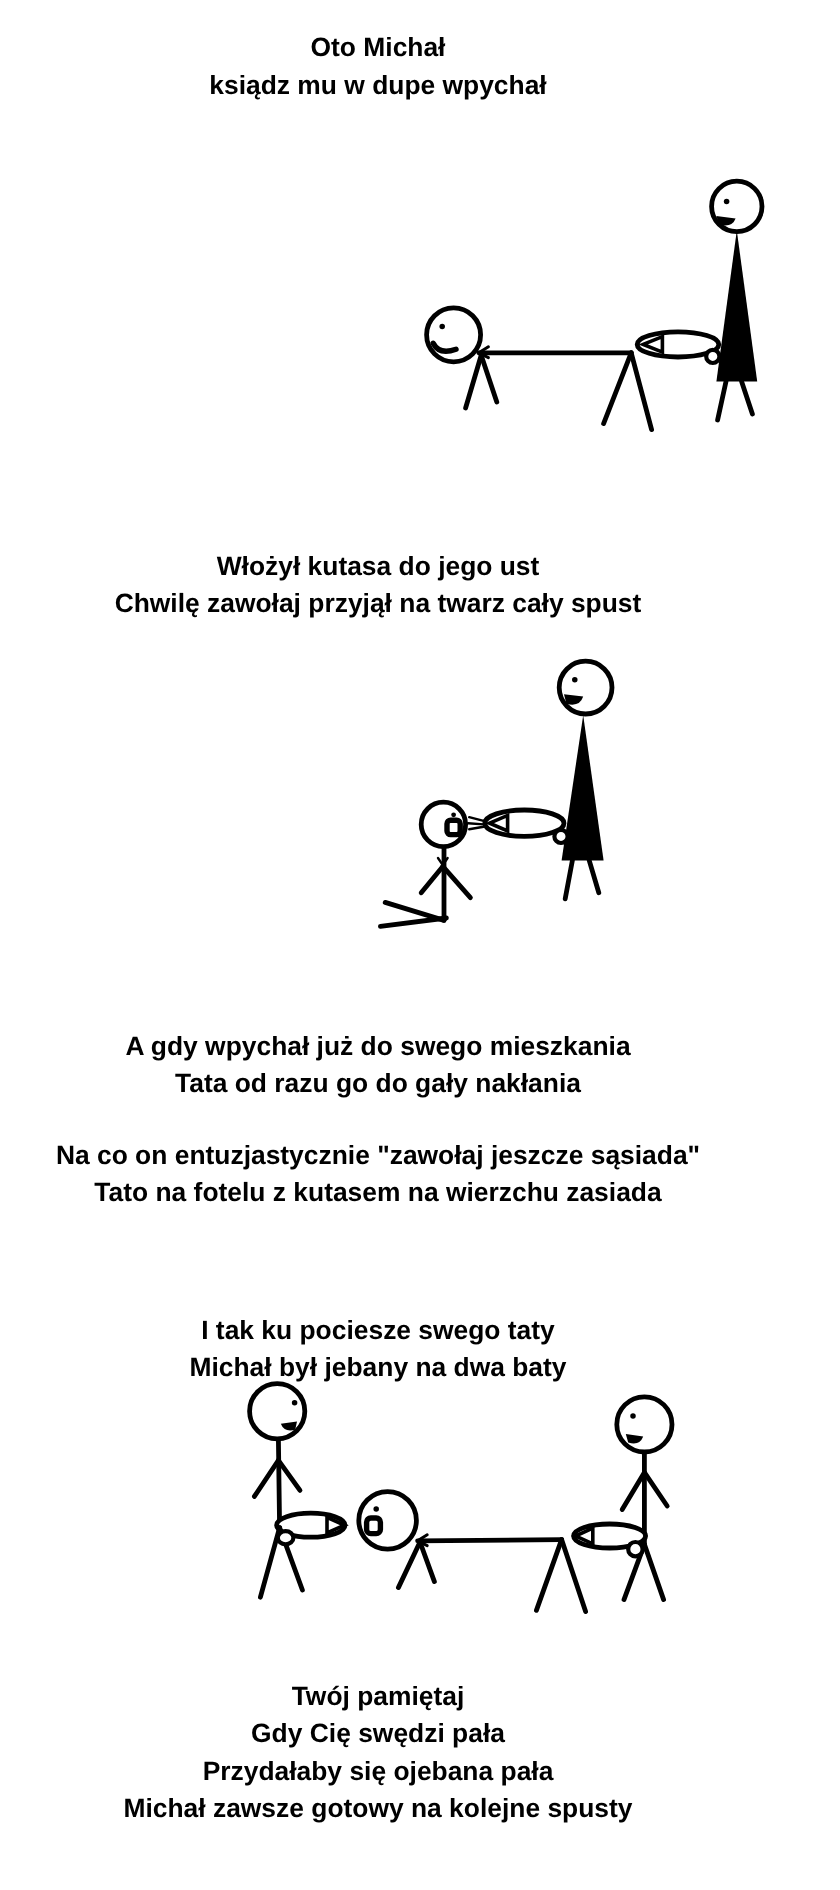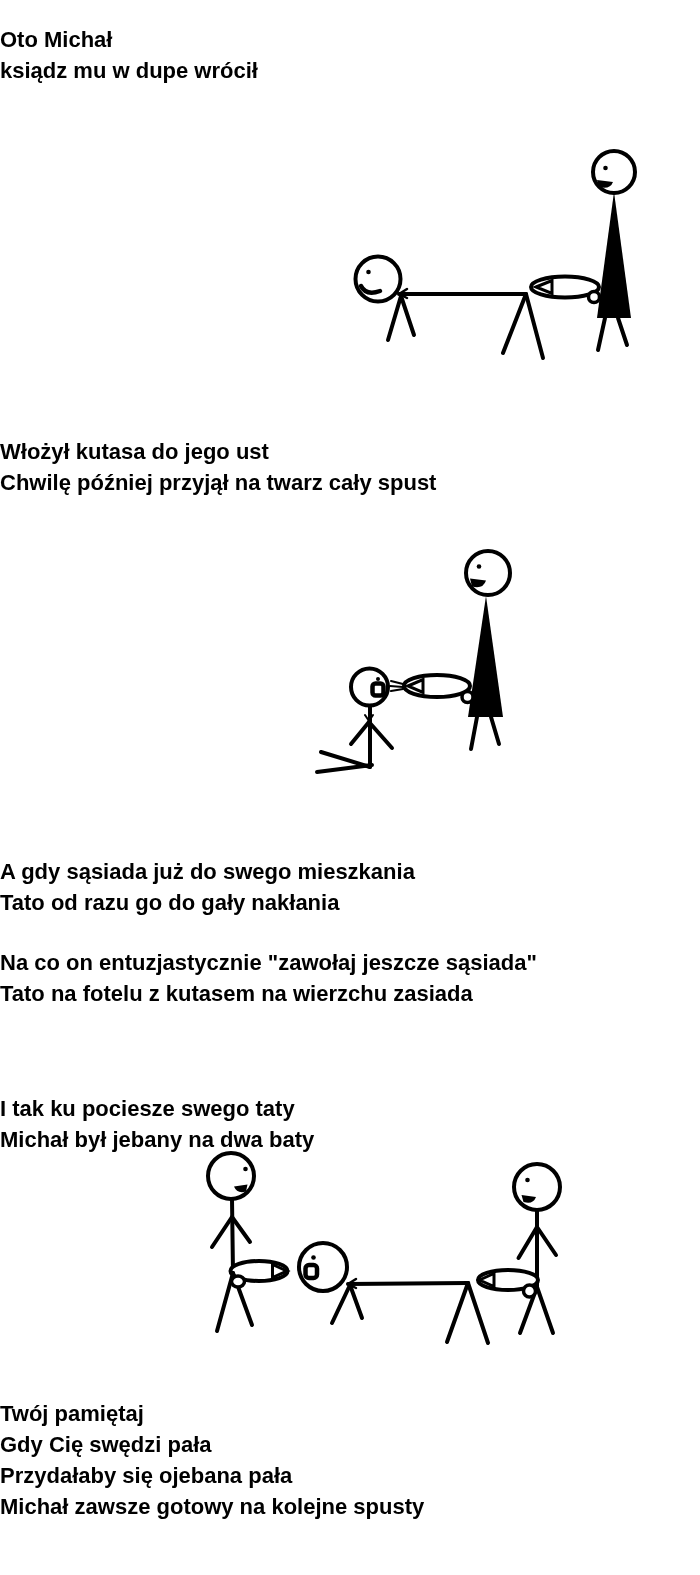--- a/index.html
+++ b/index.html
@@ -9,37 +9,37 @@
     height: 1575px;
     background: #ffffff;
     font-family: "Liberation Sans", sans-serif;
     color: #000000;
     overflow: hidden;
   }
   .verse {
     position: absolute;
     left: 0;
     width: 630px;
-    text-align: left;
+    text-align: center;
     font-weight: bold;
     font-size: 22px;
     line-height: 31px;
     white-space: nowrap;
   }
   .panel { position: absolute; }
   .panel svg { display: block; }
 </style>
 </head>
 <body>
 
 <div class="canvas">
 
   <div class="verse" style="top:24px">
     <div>Oto Michał</div>
-    <div>ksiądz mu w dupe wrócił</div>
+    <div>ksiądz mu w dupe wpychał</div>
   </div>
 
   <div class="panel" style="left:330px; top:130px">
     <svg width="340" height="240" viewBox="330 130 340 240" xmlns="http://www.w3.org/2000/svg" fill="none" stroke="#000" stroke-width="4" stroke-linecap="round">
 
       <g>
         <polygon points="614,192 631,318 597,318" fill="#000" stroke="none"></polygon>
         <line x1="605" y1="318" x2="598" y2="350"></line>
         <line x1="618" y1="318" x2="627" y2="345"></line>
       </g>
@@ -63,23 +63,23 @@
         <line x1="401" y1="296" x2="414" y2="335"></line>
         <line x1="526" y1="294" x2="503" y2="353"></line>
         <line x1="526" y1="294" x2="543" y2="358"></line>
         <circle cx="378" cy="279" r="22.5" fill="#fff"></circle>
         <circle cx="368.5" cy="272" r="2.3" fill="#000" stroke="none"></circle>
         <path d="M361,286 Q366,296 380,291" stroke-width="4.5"></path>
       </g>
     </svg>
   </div>
 
-  <div class="verse" style="top:436px">
+  <div class="verse" style="top:456px">
     <div>Włożył kutasa do jego ust</div>
-    <div>Chwilę później przyjął na twarz cały spust</div>
+    <div>Chwilę zawołaj przyjął na twarz cały spust</div>
   </div>
 
   <div class="panel" style="left:295px; top:545px">
     <svg width="250" height="245" viewBox="295 545 250 245" xmlns="http://www.w3.org/2000/svg" fill="none" stroke="#000" stroke-width="4" stroke-linecap="round">
 
       <g>
         <polygon points="486,596 503,717 468,717" fill="#000" stroke="none"></polygon>
         <line x1="477" y1="717" x2="471" y2="749"></line>
         <line x1="491" y1="717" x2="499" y2="744"></line>
         <circle cx="488" cy="573" r="22" fill="#fff"></circle>
@@ -107,22 +107,22 @@
         <line x1="370" y1="767" x2="321" y2="752"></line>
         <line x1="372" y1="765" x2="317" y2="772"></line>
         <circle cx="369.5" cy="687" r="18.5" fill="#fff"></circle>
         <circle cx="378" cy="679" r="2" fill="#000" stroke="none"></circle>
         <rect x="372.5" y="683.5" width="11" height="12" rx="3" fill="#fff" stroke-width="4.5"></rect>
       </g>
     </svg>
   </div>
 
   <div class="verse" style="top:856px">
-    <div>A gdy sąsiada już do swego mieszkania</div>
-    <div>Tato od razu go do gały nakłania</div>
+    <div>A gdy wpychał już do swego mieszkania</div>
+    <div>Tata od razu go do gały nakłania</div>
   </div>
 
   <div class="verse" style="top:947px">
     <div>Na co on entuzjastycznie "zawołaj jeszcze sąsiada"</div>
     <div>Tato na fotelu z kutasem na wierzchu zasiada</div>
   </div>
 
   <div class="verse" style="top:1093px">
     <div>I tak ku pociesze swego taty</div>
     <div>Michał był jebany na dwa baty</div>

